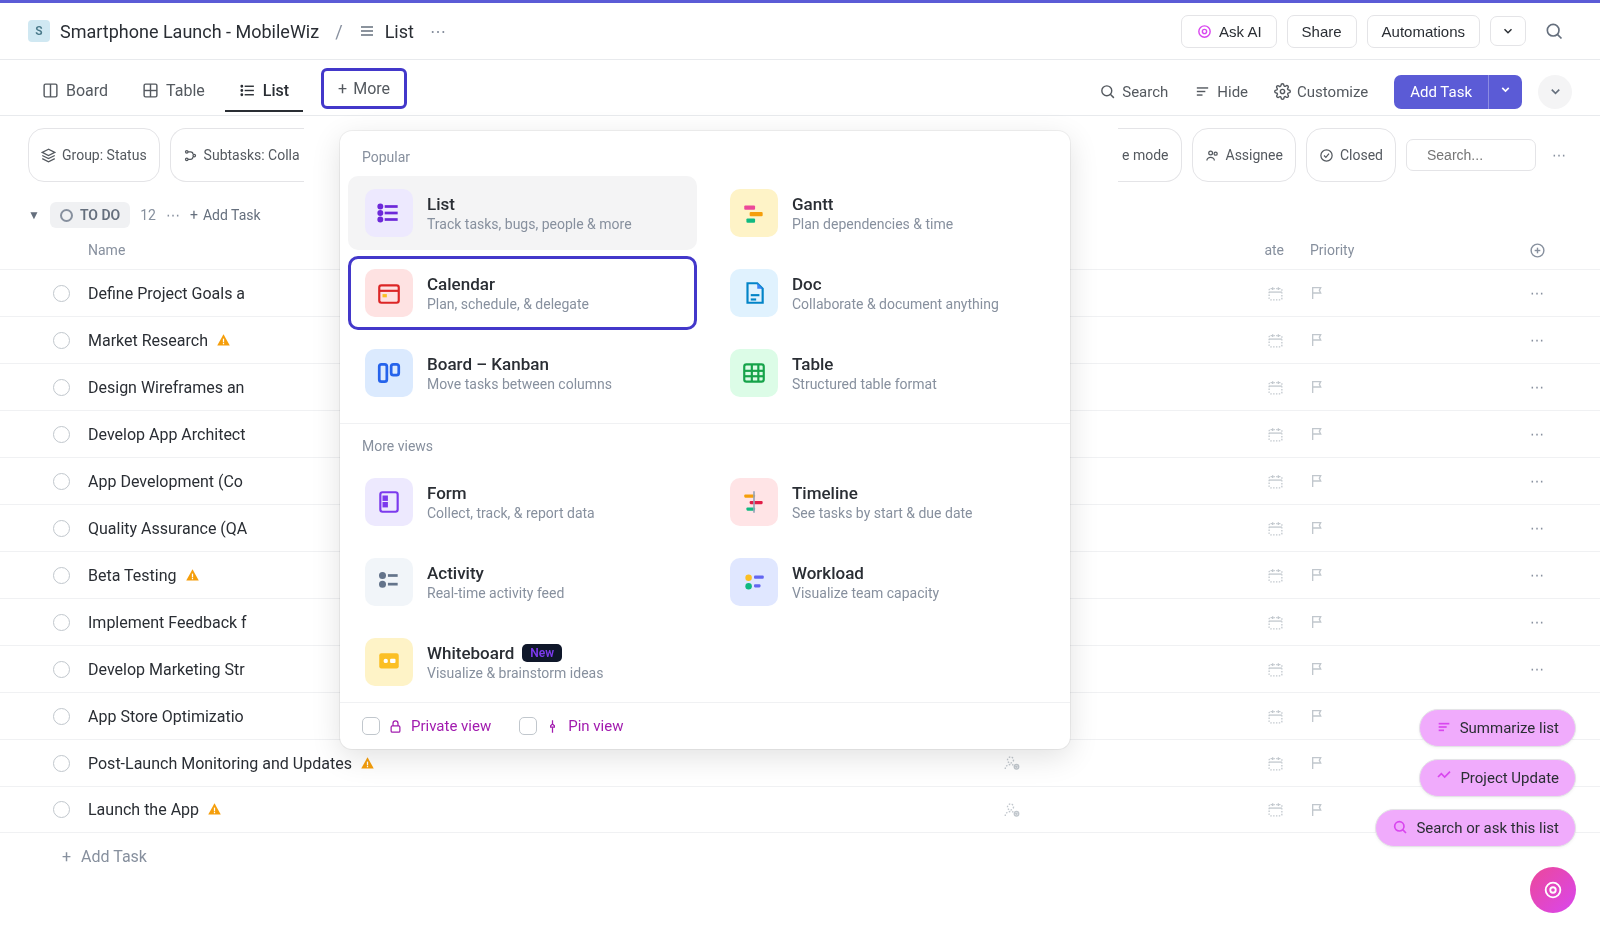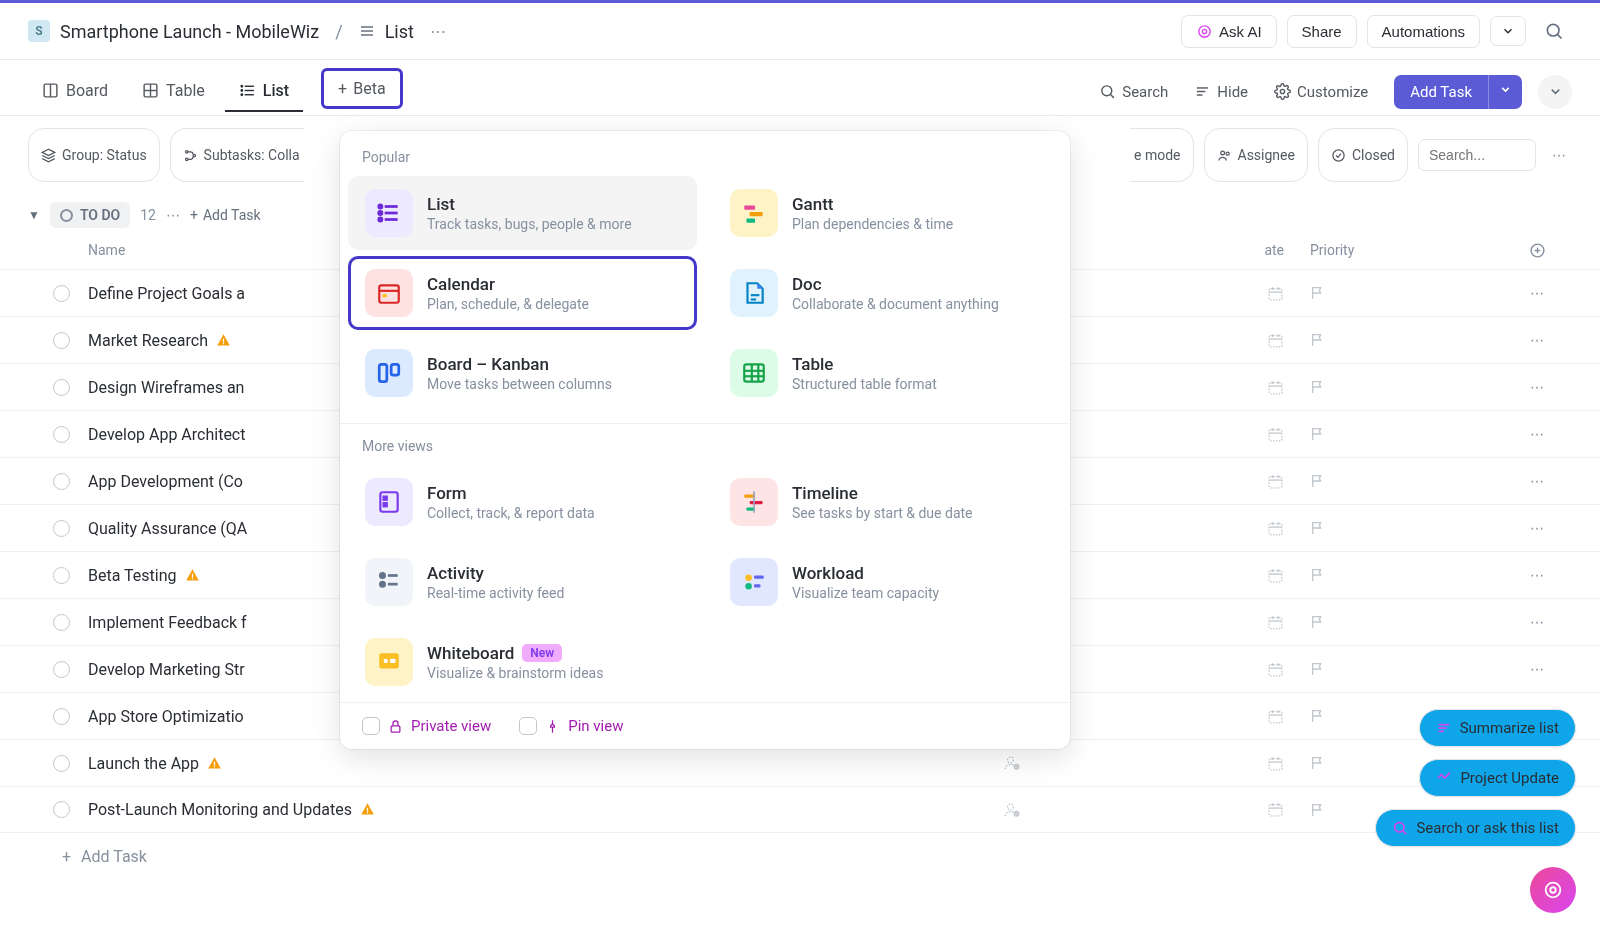--- a/index.html
+++ b/index.html
@@ -26,21 +26,21 @@
 .viewbar-spacer { flex: 1; }
 .viewbar-action { display: flex; align-items: center; gap: 6px; font-size: 15px; color: #54595f; padding: 6px 10px; cursor: pointer; }
 .add-task-btn { background: #5b5bd6; color: #fff; padding: 8px 16px; border-radius: 7px 0 0 7px; font-size: 15px; cursor: pointer; margin-left: 10px; }
 .add-task-dd { background: #5b5bd6; color: #fff; padding: 8px 10px; border-radius: 0 7px 7px 0; border-left: 1px solid rgba(255,255,255,0.3); cursor: pointer; }
 .view-collapse { width: 34px; height: 34px; display: flex; align-items: center; justify-content: center; background: #f4f4f5; border-radius: 17px; margin-left: 10px; cursor: pointer; color: #656f7d; }
 
 
 .filterbar { display: flex; align-items: center; gap: 10px; padding: 12px 28px; }
 .filter-pill { display: flex; align-items: center; gap: 6px; padding: 18px 12px; border: 1px solid #e4e4e7; border-radius: 16px; font-size: 14px; color: #54595f; cursor: pointer; }
 .filterbar-spacer { flex: 1; }
-.search-filter-input { border: 1px solid #e4e4e7; border-radius: 7px; padding: 7px 10px; font-size: 14px; width: 118px; color: #54595f; }
+.search-filter-input { border: 1px solid #e4e4e7; border-radius: 7px; padding: 7px 20px; font-size: 14px; width: 130px; color: #54595f; }
 .filter-more { color: #87909e; padding: 4px 6px; cursor: pointer; }
 
 
 .status-row { display: flex; align-items: center; gap: 10px; padding: 8px 28px; }
 .collapse-caret { color: #656f7d; cursor: pointer; font-size: 12px; }
 .status-badge { display: flex; align-items: center; gap: 7px; background: #f0f1f3; padding: 5px 10px; border-radius: 6px; font-size: 14px; font-weight: 600; color: #656f7d; cursor: pointer; }
 .status-circle { width: 13px; height: 13px; border: 2px solid #87909e; border-radius: 50%; }
 .status-count { font-size: 14px; color: #87909e; }
 .status-actions { display: flex; align-items: center; gap: 8px; color: #87909e; }
 .status-add-task { display: flex; align-items: center; gap: 5px; font-size: 14px; color: #656f7d; cursor: pointer; }
@@ -71,25 +71,25 @@
 .popover-item.hovered { background: #f4f4f5; }
 .popover-item.highlighted { border-color: #4338ca; }
 .popover-icon { width: 48px; height: 48px; border-radius: 10px; display: flex; align-items: center; justify-content: center; font-size: 22px; flex-shrink: 0; }
 .popover-text { display: flex; flex-direction: column; gap: 2px; }
 .popover-title { font-size: 17px; color: #2a2e34; font-weight: 500; display: flex; align-items: center; gap: 8px; }
 .popover-desc { font-size: 14px; color: #87909e; }
 .popover-divider { border-top: 1px solid #f0f1f3; margin: 10px 0 14px; }
 .popover-footer { display: flex; align-items: center; gap: 28px; padding: 14px 22px; border-top: 1px solid #f0f1f3; }
 .footer-opt { display: flex; align-items: center; gap: 8px; color: #a21caf; font-size: 15px; cursor: pointer; }
 .footer-check { width: 18px; height: 18px; border: 1.5px solid #c1c7cd; border-radius: 5px; }
-.new-badge { background: #f0abfc; color: #7c3aed; font-size: 12px; font-weight: 600; padding: 2px 8px; border-radius: 5px; }
+.new-badge { background: #0f172a; color: #7c3aed; font-size: 12px; font-weight: 600; padding: 2px 8px; border-radius: 5px; }
 
 
 .float-right-stack { position: absolute; right: 24px; bottom: 90px; display: flex; flex-direction: column; gap: 12px; align-items: flex-end; }
-.float-pill { display: flex; align-items: center; gap: 8px; background: #0ea5e9; border: 1px solid #e4e4e7; border-radius: 22px; padding: 9px 16px; font-size: 15px; color: #2a2e34; cursor: pointer; box-shadow: 0 1px 3px rgba(0,0,0,0.05); }
+.float-pill { display: flex; align-items: flex-start; gap: 8px; background: #f0abfc; border: 1px solid #e4e4e7; border-radius: 22px; padding: 9px 16px; font-size: 15px; color: #2a2e34; cursor: pointer; box-shadow: 0 1px 3px rgba(0,0,0,0.05); }
 .ai-orb { position: absolute; right: 24px; bottom: 24px; width: 46px; height: 46px; border-radius: 50%; background: linear-gradient(135deg, #ec4899, #d946ef); cursor: pointer; display: flex; align-items: center; justify-content: center; color: #fff; }
 
 
 .pi-list { background:#ede9fe; color:#6d28d9; }
 .pi-cal { background:#fee2e2; color:#dc2626; }
 .pi-board { background:#dbeafe; color:#2563eb; }
 .pi-gantt { background:#fef3c7; color:#d97706; }
 .pi-doc { background:#e0f2fe; color:#0284c7; }
 .pi-table { background:#dcfce7; color:#16a34a; }
 .pi-form { background:#ede9fe; color:#7c3aed; }
@@ -174,21 +174,21 @@
           <line x1="8" y1="18" x2="21" y2="18"></line>
           <circle cx="4" cy="6" r="1"></circle>
           <circle cx="4" cy="12" r="1"></circle>
           <circle cx="4" cy="18" r="1"></circle>
         </svg>
       </span>
     <span>List</span>
   </div>
   <div class="add-view-btn">
     <span>+</span>
-    <span>Beta</span>
+    <span>More</span>
   </div>
   <div class="viewbar-spacer"></div>
   <div class="viewbar-action">
     <span>
         <svg width="17" height="17" viewBox="0 0 24 24" fill="none" stroke="currentColor" stroke-width="2">
           <circle cx="11" cy="11" r="7"></circle>
           <line x1="21" y1="21" x2="16" y2="16"></line>
         </svg>
       </span>
     <span>Search</span>
@@ -633,21 +633,21 @@
           <path d="M4 21V4h12l-2 4 2 4H4"></path>
         </svg>
       </div>
     <div class="task-more">⋯</div>
   </div>
     <div class="task-row">
     <div class="task-checkbox">
         <span class="task-circle"></span>
       </div>
     <div class="task-name">
-        <span>Launch the App</span>
+        <span>Post-Launch Monitoring and Updates</span>
         <span class="warn-icon">
           <svg width="15" height="15" viewBox="0 0 24 24" fill="#f59e0b">
             <path d="M12 2L2 20h20L12 2z"></path>
             <rect x="11" y="9" width="2" height="6" fill="#fff"></rect>
             <rect x="11" y="16" width="2" height="2" fill="#fff"></rect>
           </svg>
         </span>
       </div>
     <div class="task-assignee">
         <svg width="18" height="18" viewBox="0 0 24 24" fill="none" stroke="currentColor" stroke-width="1.8">
@@ -671,21 +671,21 @@
           <path d="M4 21V4h12l-2 4 2 4H4"></path>
         </svg>
       </div>
     <div class="task-more">⋯</div>
   </div>
     <div class="task-row">
     <div class="task-checkbox">
         <span class="task-circle"></span>
       </div>
     <div class="task-name">
-        <span>Post-Launch Monitoring and Updates</span>
+        <span>Launch the App</span>
         <span class="warn-icon">
           <svg width="15" height="15" viewBox="0 0 24 24" fill="#f59e0b">
             <path d="M12 2L2 20h20L12 2z"></path>
             <rect x="11" y="9" width="2" height="6" fill="#fff"></rect>
             <rect x="11" y="16" width="2" height="2" fill="#fff"></rect>
           </svg>
         </span>
       </div>
     <div class="task-assignee">
         <svg width="18" height="18" viewBox="0 0 24 24" fill="none" stroke="currentColor" stroke-width="1.8">

